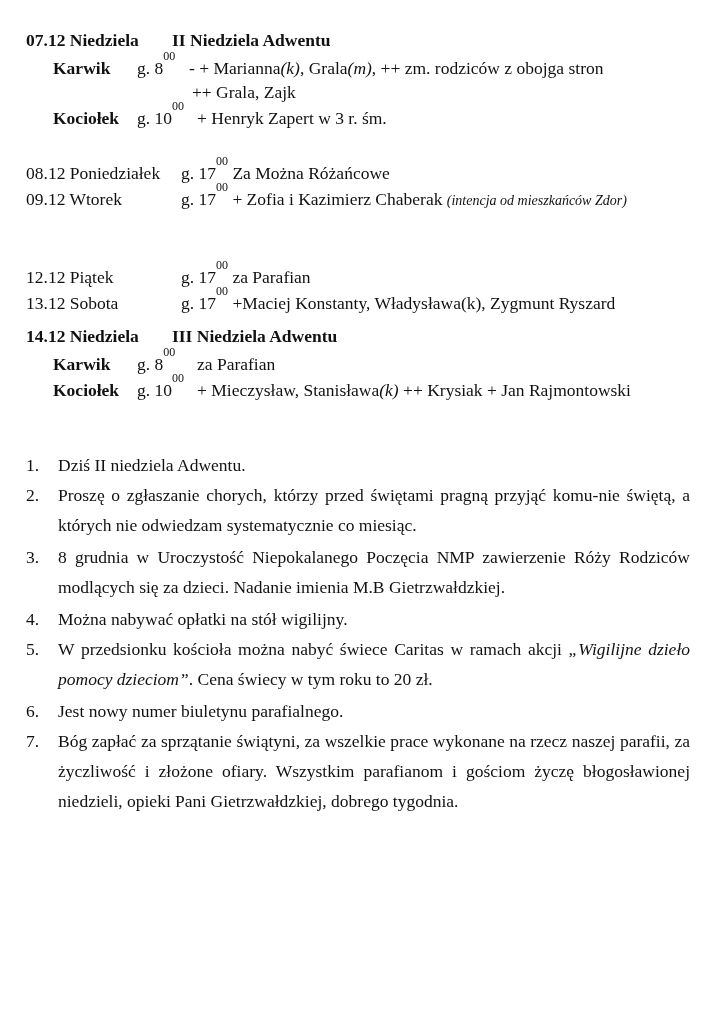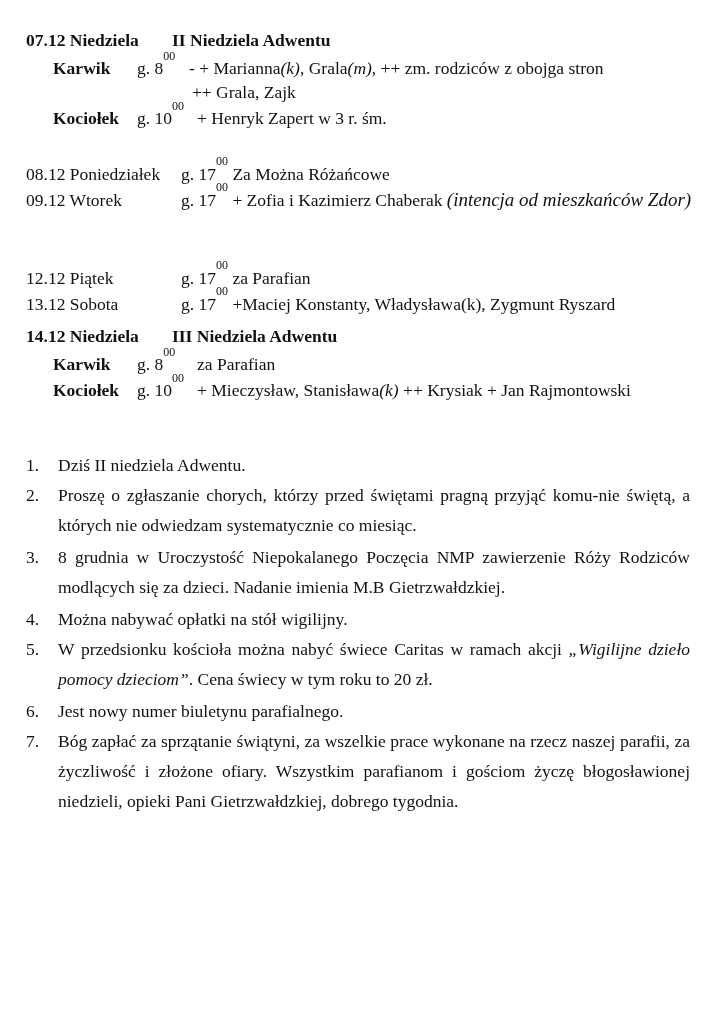--- a/index.html
+++ b/index.html
@@ -11,21 +11,21 @@
     .page { position: absolute; left: 0; top: 0; width: 724px; height: 756px; text-decoration: underline; }
     .sunday-head { position: absolute; left: 26px; font-weight: bold; white-space: nowrap; }
     .sunday-head .date { display: inline-block; width: 146px; }
     .mass { position: absolute; left: 53px; white-space: nowrap; }
     .mass .place { display: inline-block; font-weight: bold; width: 84px; }
     .mass .hour { display: inline-block; width: 60px; }
     .mass .intent { display: inline-block; }
     sup { font-size: 12px; position: relative; top: -2px; vertical-align: top; line-height: 0; }
     .weekday { position: absolute; left: 26px; white-space: nowrap; }
     .weekday .day { display: inline-block; width: 155px; }
-    .small-it { font-style: italic; font-size: 19px; }
+    .small-it { font-style: italic; font-size: 14px; }
     em { font-style: italic; }
     .ann { position: absolute; left: 26px; width: 664px; line-height: 30px; }
     .ann .num { position: absolute; left: 0; top: 0; }
     .ann .txt { margin-left: 32px; text-align: justify; }
   </style>
 </head>
 <body>
 
 <div class="page">
 

